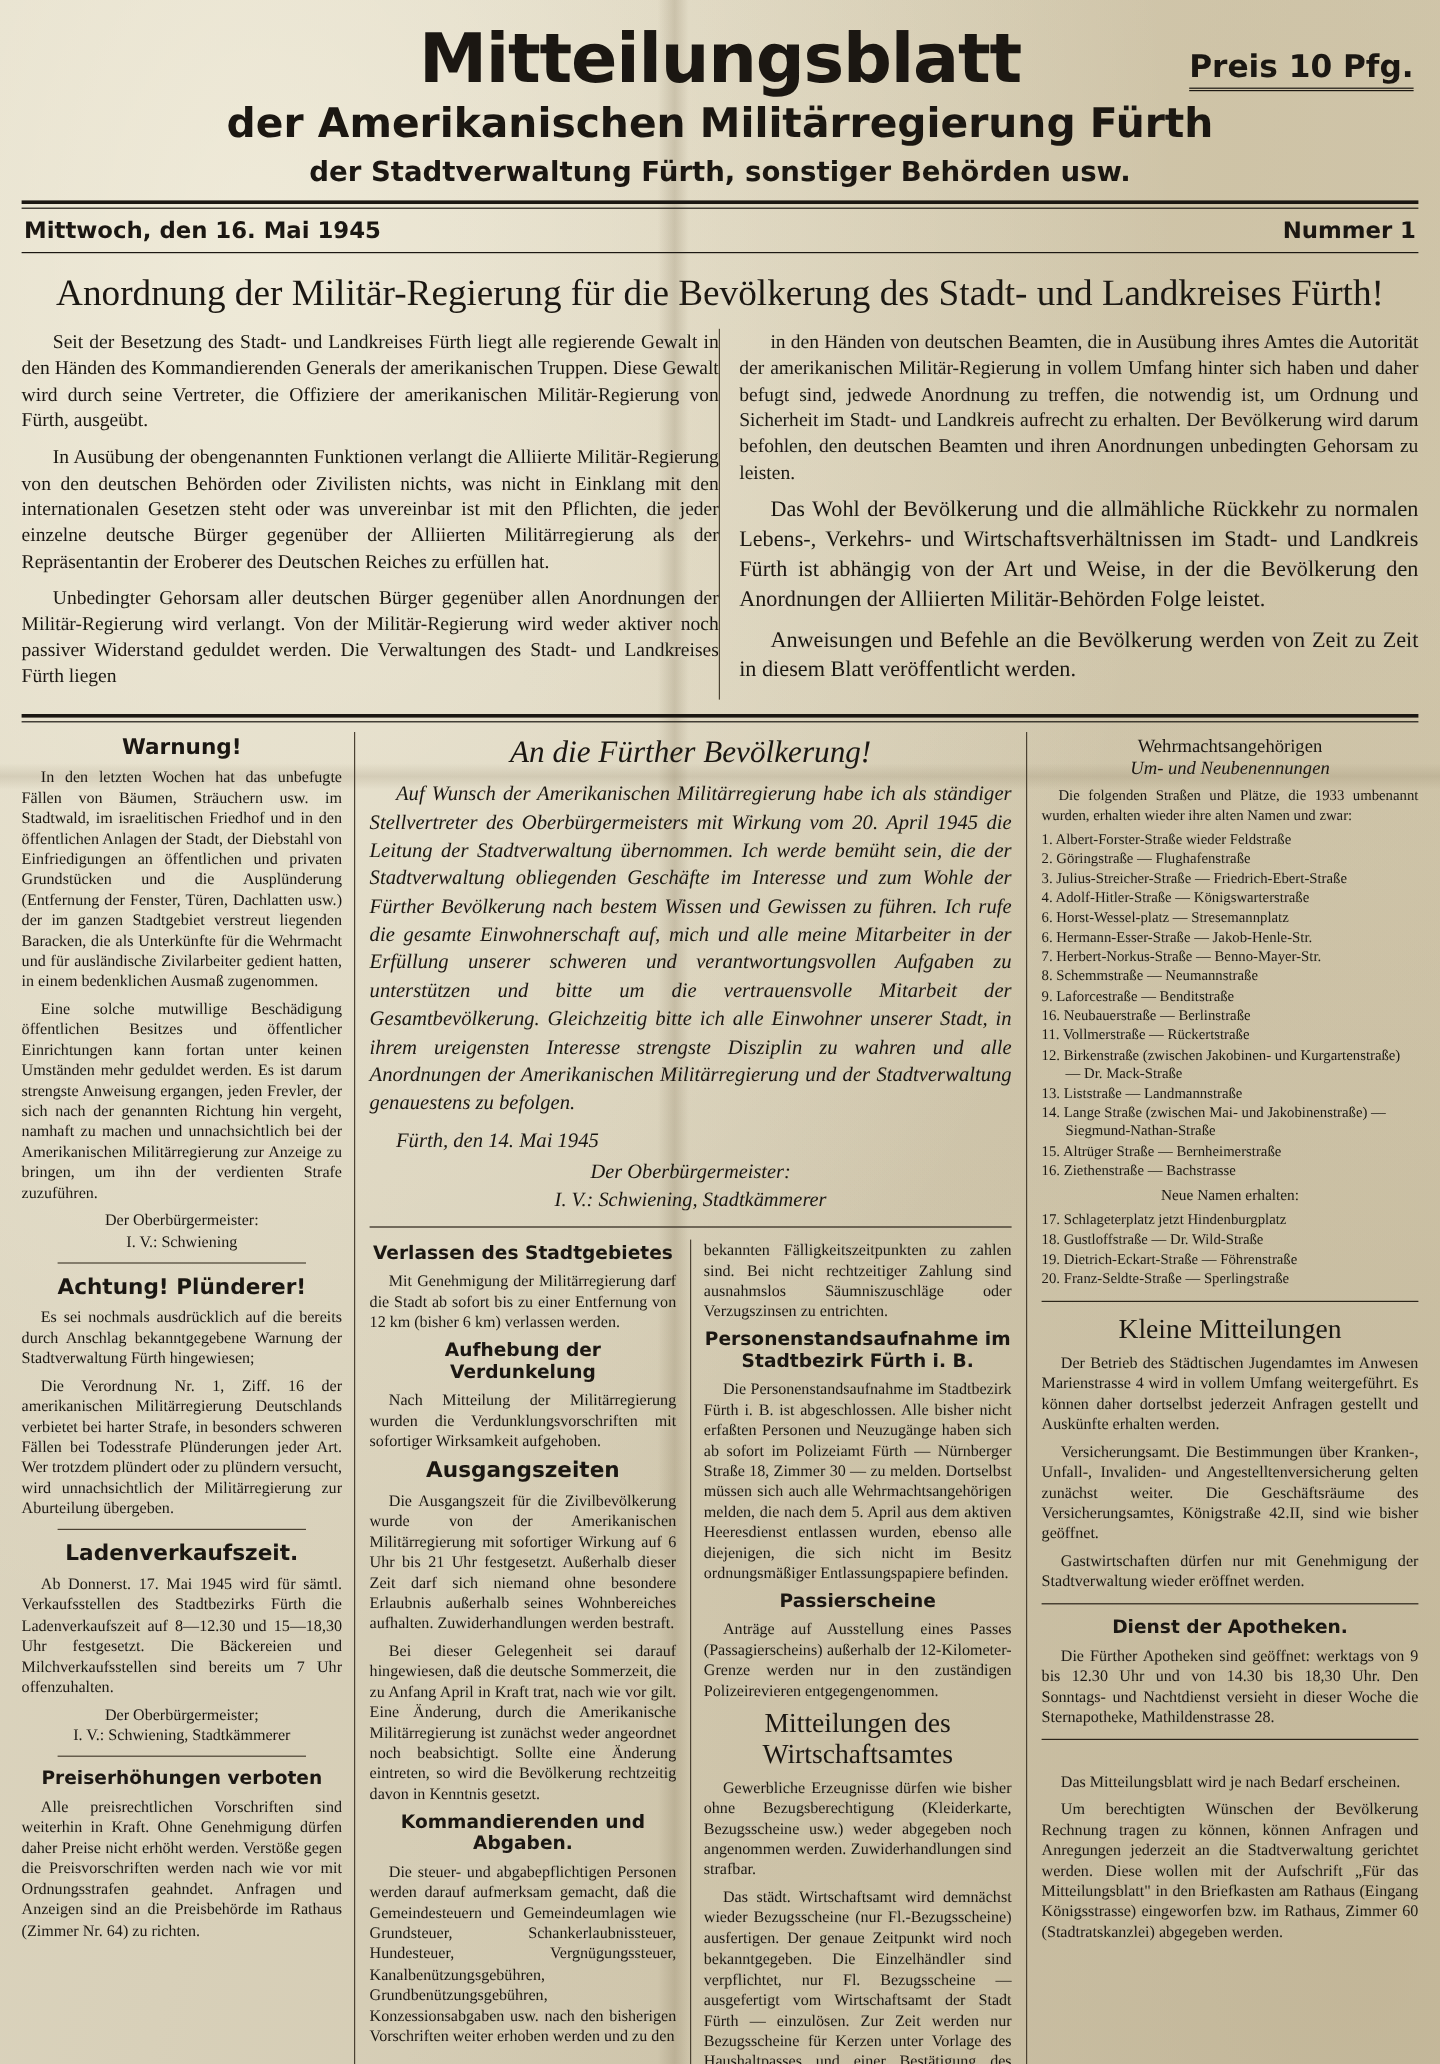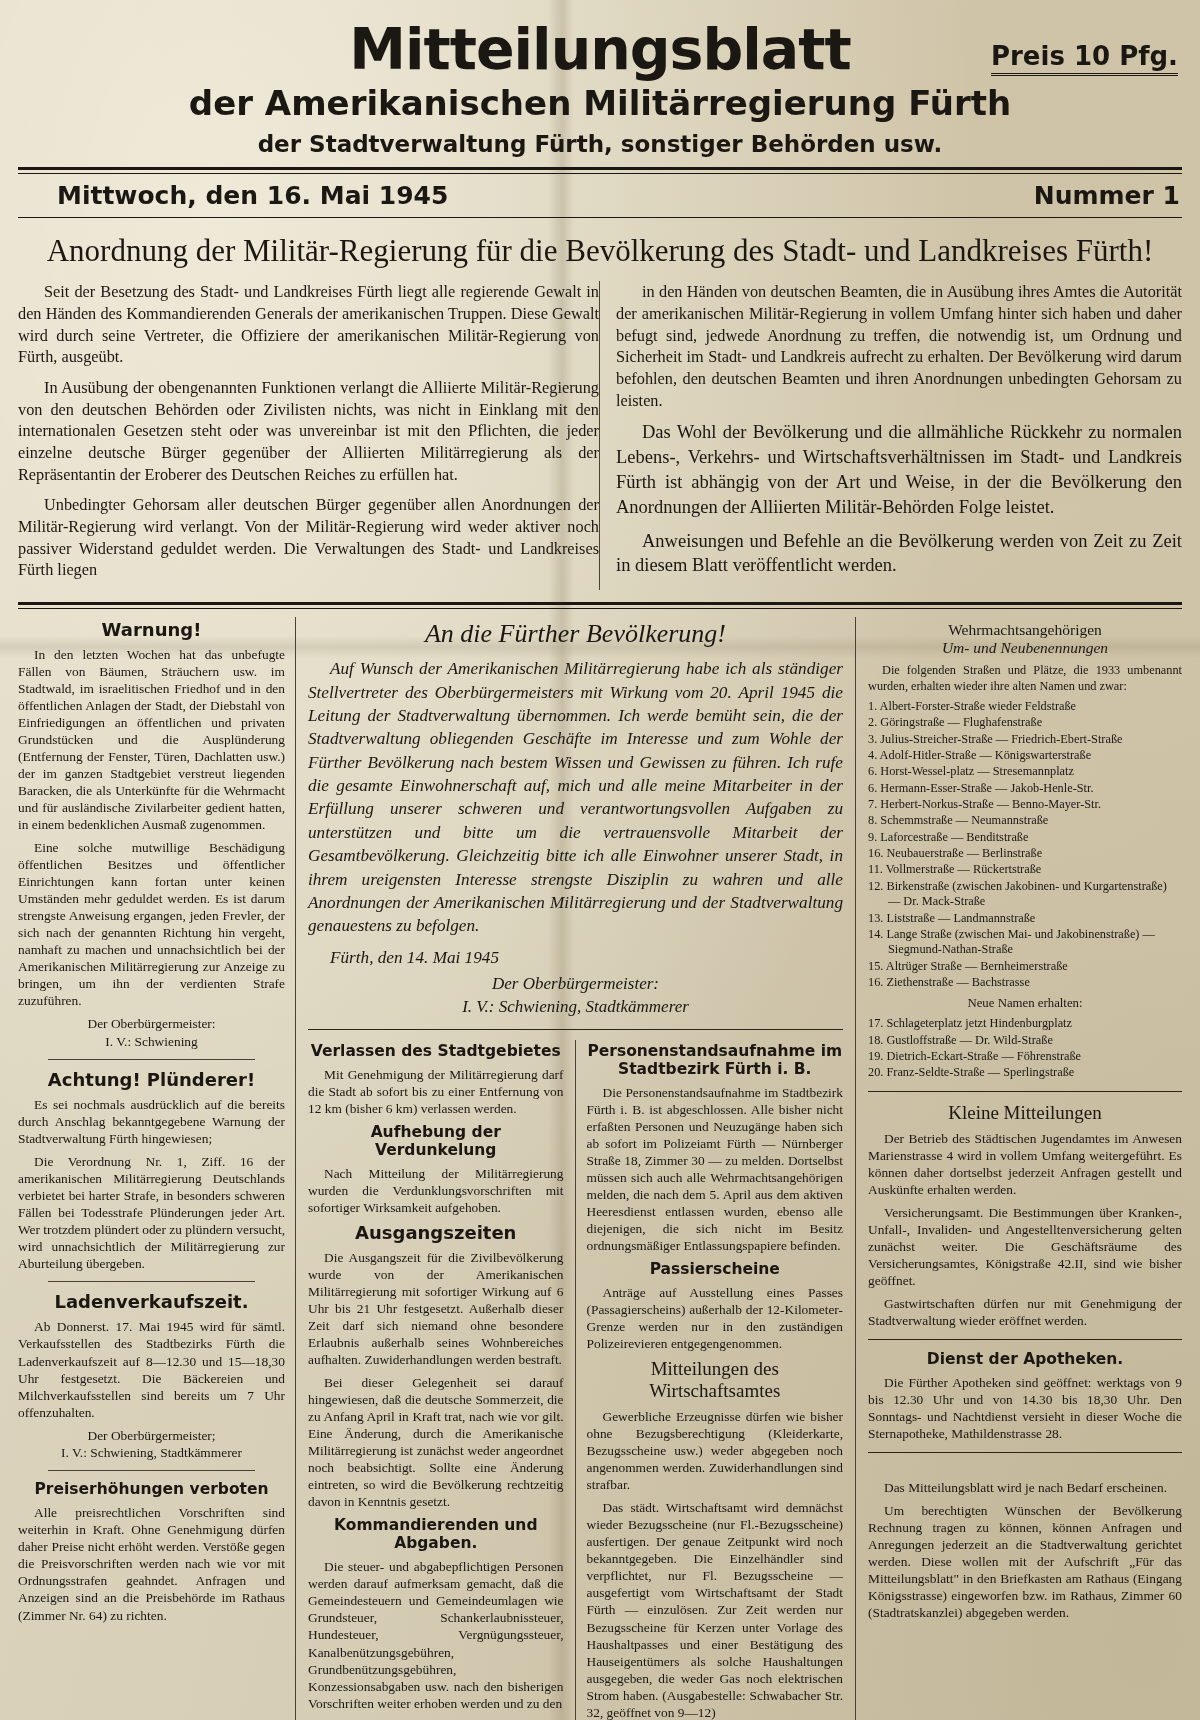--- a/index.html
+++ b/index.html
@@ -55,23 +55,22 @@
     font-weight:bold;font-size:34px;line-height:1.15;margin-top:6px;
   }
   .mast-sub2{
     font-family:"DejaVu Sans", sans-serif;
     font-weight:bold;font-size:23px;margin-top:8px;
   }
   .rule-double{border:0;border-top:3px solid #1b1712;border-bottom:1px solid #1b1712;height:3px;margin:10px 0 0 0;}
   .rule-thin{border:0;border-top:1.5px solid #1b1712;margin:0;}
   .dateline{
     display:flex;justify-content:space-between;align-items:flex-start;
-    font-family:"DejaVu Sans", sans-serif;font-weight:bold;font-size:25px;
+    font-family:"DejaVu Sans", sans-serif;font-weight:bold;font-size:19px;
     padding:7px 2px 7px 2px;
-    margin-left:37px;
   }
 
   
   .lead-head{
     text-align:center;font-size:31px;line-height:1.2;margin:14px 10px 12px 10px;
     font-family:"Liberation Serif", serif;
   }
   .lead-cols{display:flex;gap:0;}
   .lead-col{width:50%;box-sizing:border-box;font-size:16.3px;line-height:1.33;text-align:justify;}
   .lead-col.left{border-right:1.2px solid #4a4132;}
@@ -87,21 +86,21 @@
   .col.c1{width:278px;padding-right:10px;border-right:1.2px solid #4a4132;}
   .col.c2{width:560px;padding:0 12px;border-right:1.2px solid #4a4132;}
   .col.c3{width:326px;padding-left:12px;}
 
   .h-center{
     text-align:center;font-family:"DejaVu Sans", sans-serif;font-weight:bold;
     font-size:18px;margin:2px 0 6px 0;
   }
   .h-center.sm{font-size:15.5px;}
   .h-serif{
-    text-align:center;font-size:19px;margin:4px 0 6px 0;font-family:"Liberation Serif",serif;
+    text-align:center;font-size:23px;margin:4px 0 6px 0;font-family:"Liberation Serif",serif;
   }
   .txt{font-size:13.4px;line-height:1.27;text-align:justify;}
   .txt p{margin:0 0 6px 0;text-indent:16px;}
   .txt p.noind{text-indent:0;}
   .sig{font-size:13.4px;text-align:center;margin-top:4px;line-height:1.3;}
   .hr-s{border:0;border-top:1.2px solid #4a4132;margin:9px 30px;}
   .hr-full{border:0;border-top:1.6px solid #2b2419;margin:10px 0;}
 
   
   .appeal-title{
@@ -231,20 +230,23 @@
             <p>Bei dieser Gelegenheit sei darauf hingewiesen, daß die deutsche Sommerzeit, die zu Anfang April in Kraft trat, nach wie vor gilt. Eine Änderung, durch die Amerikanische Militärregierung ist zunächst weder angeordnet noch beabsichtigt. Sollte eine Änderung eintreten, so wird die Bevölkerung rechtzeitig davon in Kenntnis gesetzt.</p>
           </div>
 
           <div class="h-center sm">Kommandierenden und Abgaben.</div>
           <div class="txt">
             <p>Die steuer- und abgabepflichtigen Personen werden darauf aufmerksam gemacht, daß die Gemeindesteuern und Gemeindeumlagen wie Grundsteuer, Schankerlaubnissteuer, Hundesteuer, Vergnügungssteuer, Kanalbenützungsgebühren, Grundbenützungsgebühren, Konzessionsabgaben usw. nach den bisherigen Vorschriften weiter erhoben werden und zu den</p>
           </div>
         </div>
 
         <div class="sc b">
+          <div class="txt">
+            <p class="noind">bekannten Fälligkeitszeitpunkten zu zahlen sind. Bei nicht rechtzeitiger Zahlung sind ausnahmslos Säumniszuschläge oder Verzugszinsen zu entrichten.</p>
+          </div>
 
           <div class="h-center sm">Personenstandsaufnahme im Stadtbezirk Fürth i. B.</div>
           <div class="txt">
             <p>Die Personenstandsaufnahme im Stadtbezirk Fürth i. B. ist abgeschlossen. Alle bisher nicht erfaßten Personen und Neuzugänge haben sich ab sofort im Polizeiamt Fürth — Nürnberger Straße 18, Zimmer 30 — zu melden. Dortselbst müssen sich auch alle Wehrmachtsangehörigen melden, die nach dem 5. April aus dem aktiven Heeresdienst entlassen wurden, ebenso alle diejenigen, die sich nicht im Besitz ordnungsmäßiger Entlassungspapiere befinden.</p>
           </div>
 
           <div class="h-center sm">Passierscheine</div>
           <div class="txt">
             <p>Anträge auf Ausstellung eines Passes (Passagierscheins) außerhalb der 12-Kilometer-Grenze werden nur in den zuständigen Polizeirevieren entgegengenommen.</p>
           </div>

